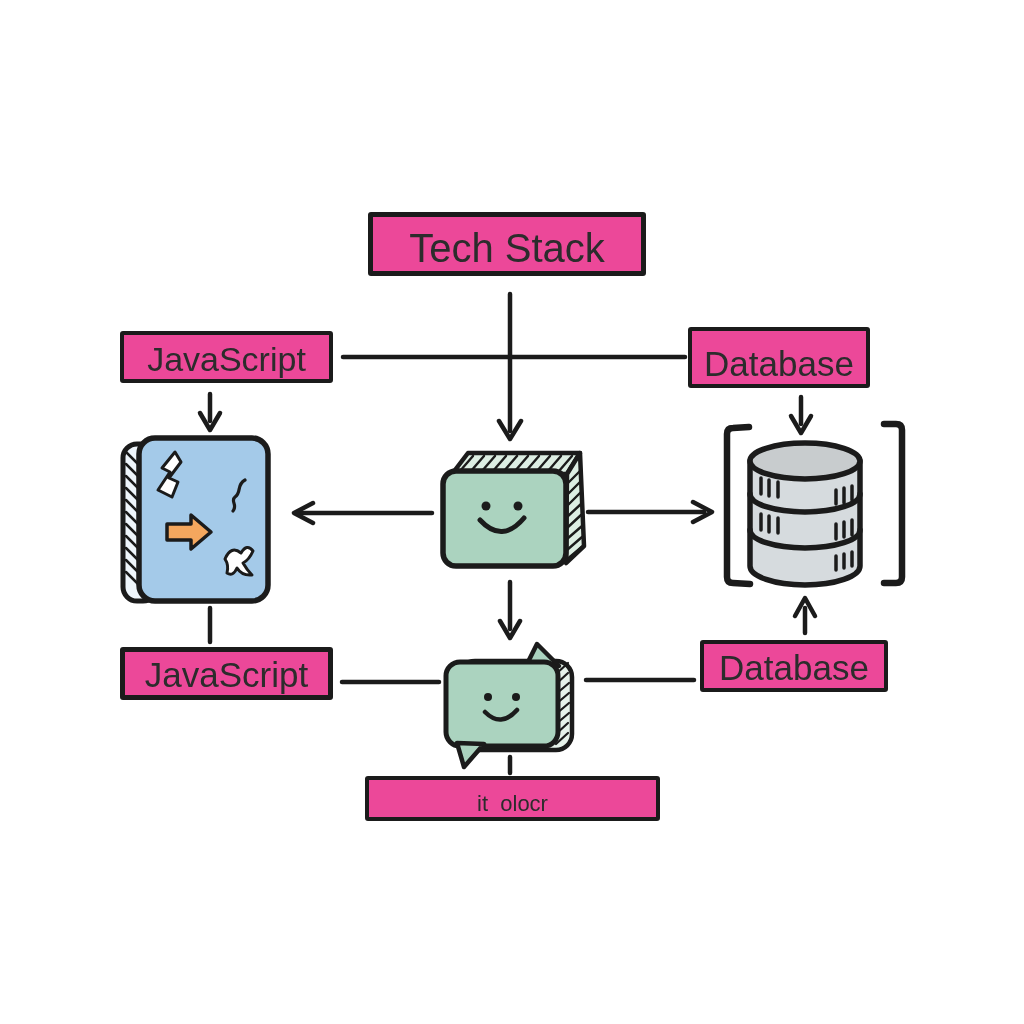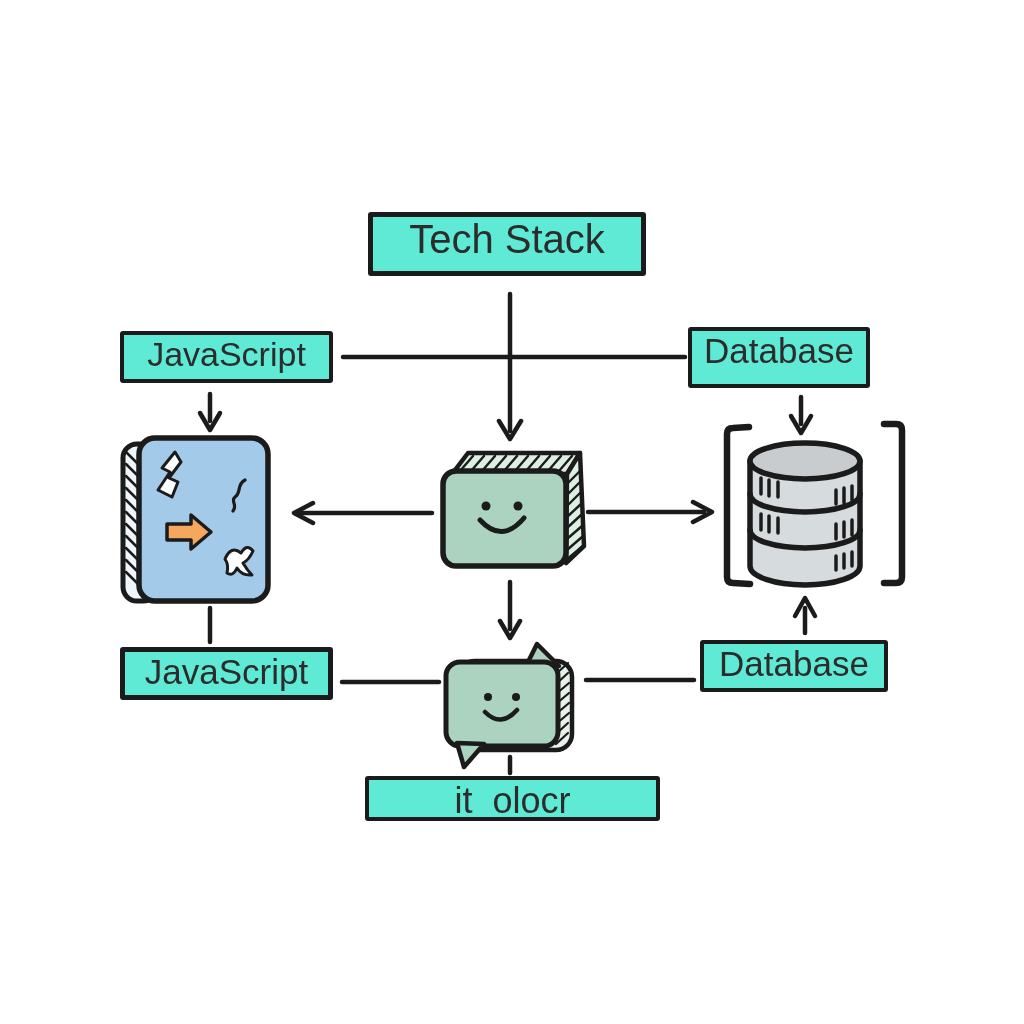--- a/index.html
+++ b/index.html
@@ -2,31 +2,31 @@
 <html><head>
 <meta charset="utf-8">
 <style>
   html,body{margin:0;padding:0;background:#ffffff;}
   .canvas{
     position:relative;width:1024px;height:1024px;background:#ffffff;
     font-family:"Liberation Sans", sans-serif;overflow:hidden;
   }
   .layer{position:absolute;left:0;top:0;}
   .box{
-    position:absolute;background:#5eead4;border:4px solid #1b1b1b;border-radius:3px;
-    display:flex;align-items:flex-start;justify-content:center;
+    position:absolute;background:#ec4899;border:4px solid #1b1b1b;border-radius:3px;
+    display:flex;align-items:flex-end;justify-content:center;
     color:#2c2c2c;box-sizing:border-box;
   }
   .box span{white-space:pre;}
   .title-box{left:368px;top:212px;width:278px;height:64px;font-size:40px;border-width:5px;}
   .js-top{left:120px;top:331px;width:213px;height:52px;font-size:34px;}
   .db-top{left:688px;top:327px;width:182px;height:61px;font-size:35px;}
   .js-bottom{left:120px;top:647px;width:213px;height:53px;font-size:35px;border-width:5px;}
   .db-bottom{left:700px;top:640px;width:188px;height:52px;font-size:35px;}
-  .caption-box{left:365px;top:776px;width:295px;height:45px;font-size:36px;}
+  .caption-box{left:365px;top:776px;width:295px;height:45px;font-size:22px;}
 </style>
 </head>
 <body>
 
 <div class="canvas">
 
   <svg class="layer" width="1024" height="1024" viewBox="0 0 1024 1024" stroke-linecap="round" stroke-linejoin="round">
 
     <g stroke="#1b1b1b" stroke-width="4.5" fill="none">
       <g>

